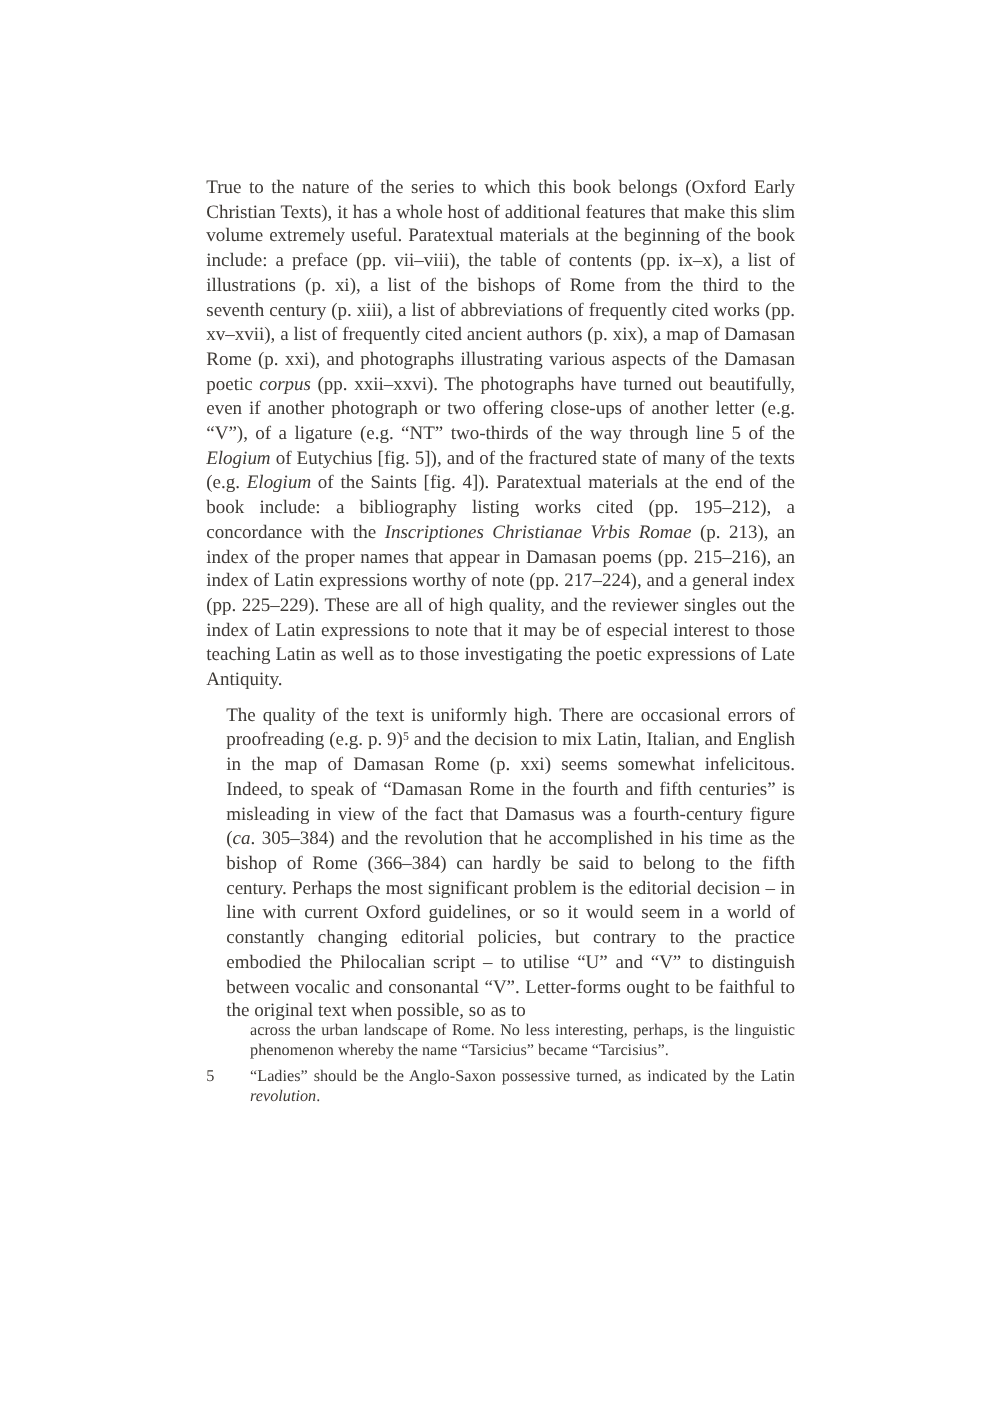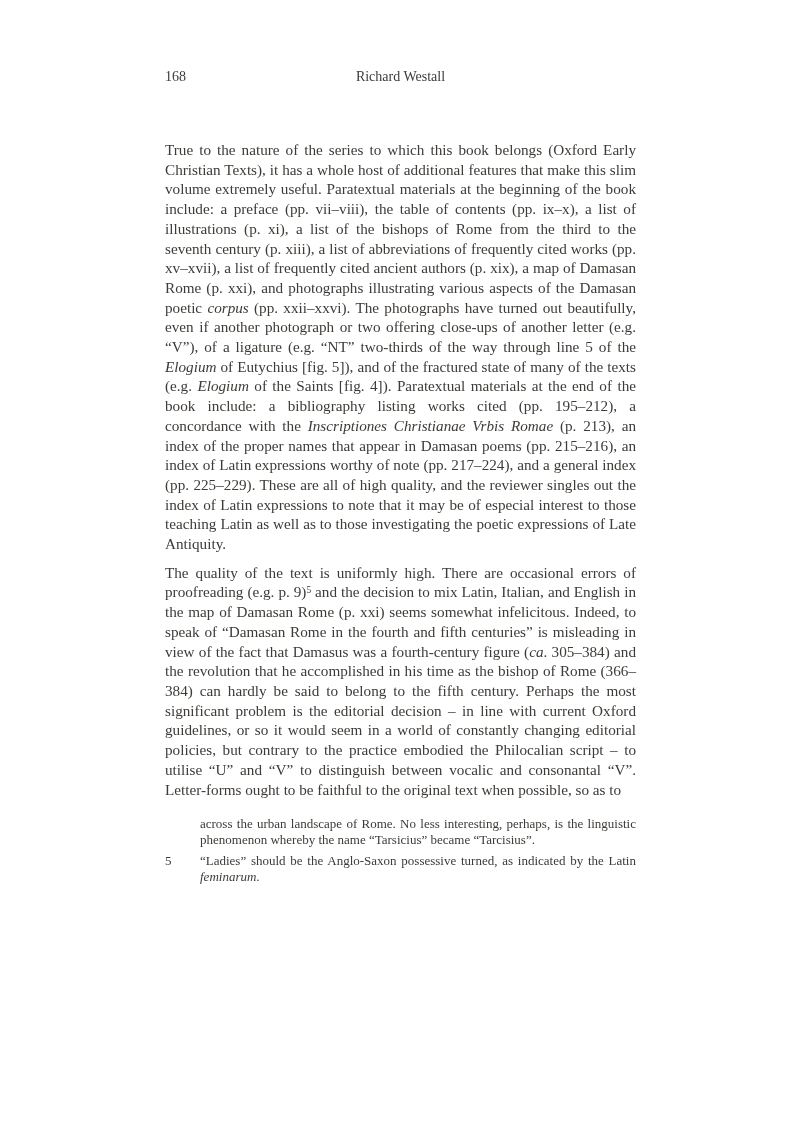--- a/index.html
+++ b/index.html
@@ -41,20 +41,21 @@
     width: 471px;
     font-size: 15.2px;
     line-height: 19.7px;
     text-align: justify;
   }
   .body-text p {
     margin: 0;
   }
   .body-text p + p {
     margin-top: 9px;
+    margin-left: 16px;
   }
   sup {
     font-size: 0.62em;
     line-height: 0;
     vertical-align: 0.45em;
   }
   em {
   }
   .footnotes {
     position: absolute;
@@ -78,34 +79,30 @@
   .fn-text {
     flex: 1;
     text-align: justify;
   }
 </style>
 </head>
 <body>
 
 <div class="page">
 
-  <header class="running-header">
-    <span class="pagenum">168</span>
-    <span class="runtitle">Richard Westall</span>
-  </header>
 
   <main class="body-text">
     <p><span>True to the nature of the series to which this book belongs (Oxford Early Christian Texts), it has a whole host of additional features that make this slim volume extremely useful. Paratextual materials at the beginning of the book include: a preface (pp. vii–viii), the table of contents (pp. ix–x), a list of illustrations (p. xi), a list of the bishops of Rome from the third to the seventh century (p. xiii), a list of abbreviations of frequently cited works (pp. xv–xvii), a list of frequently cited ancient authors (p. xix), a map of Damasan Rome (p. xxi), and photographs illustrating various aspects of the Damasan poetic </span><em>corpus</em><span> (pp. xxii–xxvi). The photographs have turned out beautifully, even if another photograph or two offering close-ups of another letter (e.g. “V”), of a ligature (e.g. “NT” two-thirds of the way through line 5 of the </span><em>Elogium</em><span> of Eutychius [fig. 5]), and of the fractured state of many of the texts (e.g. </span><em>Elogium</em><span> of the Saints [fig. 4]). Paratextual materials at the end of the book include: a bibliography listing works cited (pp. 195–212), a concordance with the </span><em>Inscriptiones Christianae Vrbis Romae</em><span> (p. 213), an index of the proper names that appear in Damasan poems (pp. 215–216), an index of Latin expressions worthy of note (pp. 217–224), and a general index (pp. 225–229). These are all of high quality, and the reviewer singles out the index of Latin expressions to note that it may be of especial interest to those teaching Latin as well as to those investigating the poetic expressions of Late Antiquity.</span></p>
     <p><span>The quality of the text is uniformly high. There are occasional errors of proofreading (e.g. p. 9)</span><sup>5</sup><span> and the decision to mix Latin, Italian, and English in the map of Damasan Rome (p. xxi) seems somewhat infelicitous. Indeed, to speak of “Damasan Rome in the fourth and fifth centuries” is misleading in view of the fact that Damasus was a fourth-century figure (</span><em>ca</em><span>. 305–384) and the revolution that he accomplished in his time as the bishop of Rome (366–384) can hardly be said to belong to the fifth century. Perhaps the most significant problem is the editorial decision – in line with current Oxford guidelines, or so it would seem in a world of constantly changing editorial policies, but contrary to the practice embodied the Philocalian script – to utilise “U” and “V” to distinguish between vocalic and consonantal “V”. Letter-forms ought to be faithful to the original text when possible, so as to</span></p>
   </main>
 
   <section class="footnotes">
     <div class="fn-row">
       <span class="fn-num"></span>
       <span class="fn-text"><span>across the urban landscape of Rome. No less interesting, perhaps, is the linguistic phenomenon whereby the name “Tarsicius” became “Tarcisius”.</span></span>
     </div>
     <div class="fn-row fn-gap">
       <span class="fn-num">5</span>
-      <span class="fn-text"><span>“Ladies” should be the Anglo-Saxon possessive turned, as indicated by the Latin </span><em>feminarum</em><span>.</span></span>
+      <span class="fn-text"><span>“Ladies” should be the Anglo-Saxon possessive turned, as indicated by the Latin </span><em>revolution</em><span>.</span></span>
     </div>
   </section>
 
 </div>
 
 </body></html>

